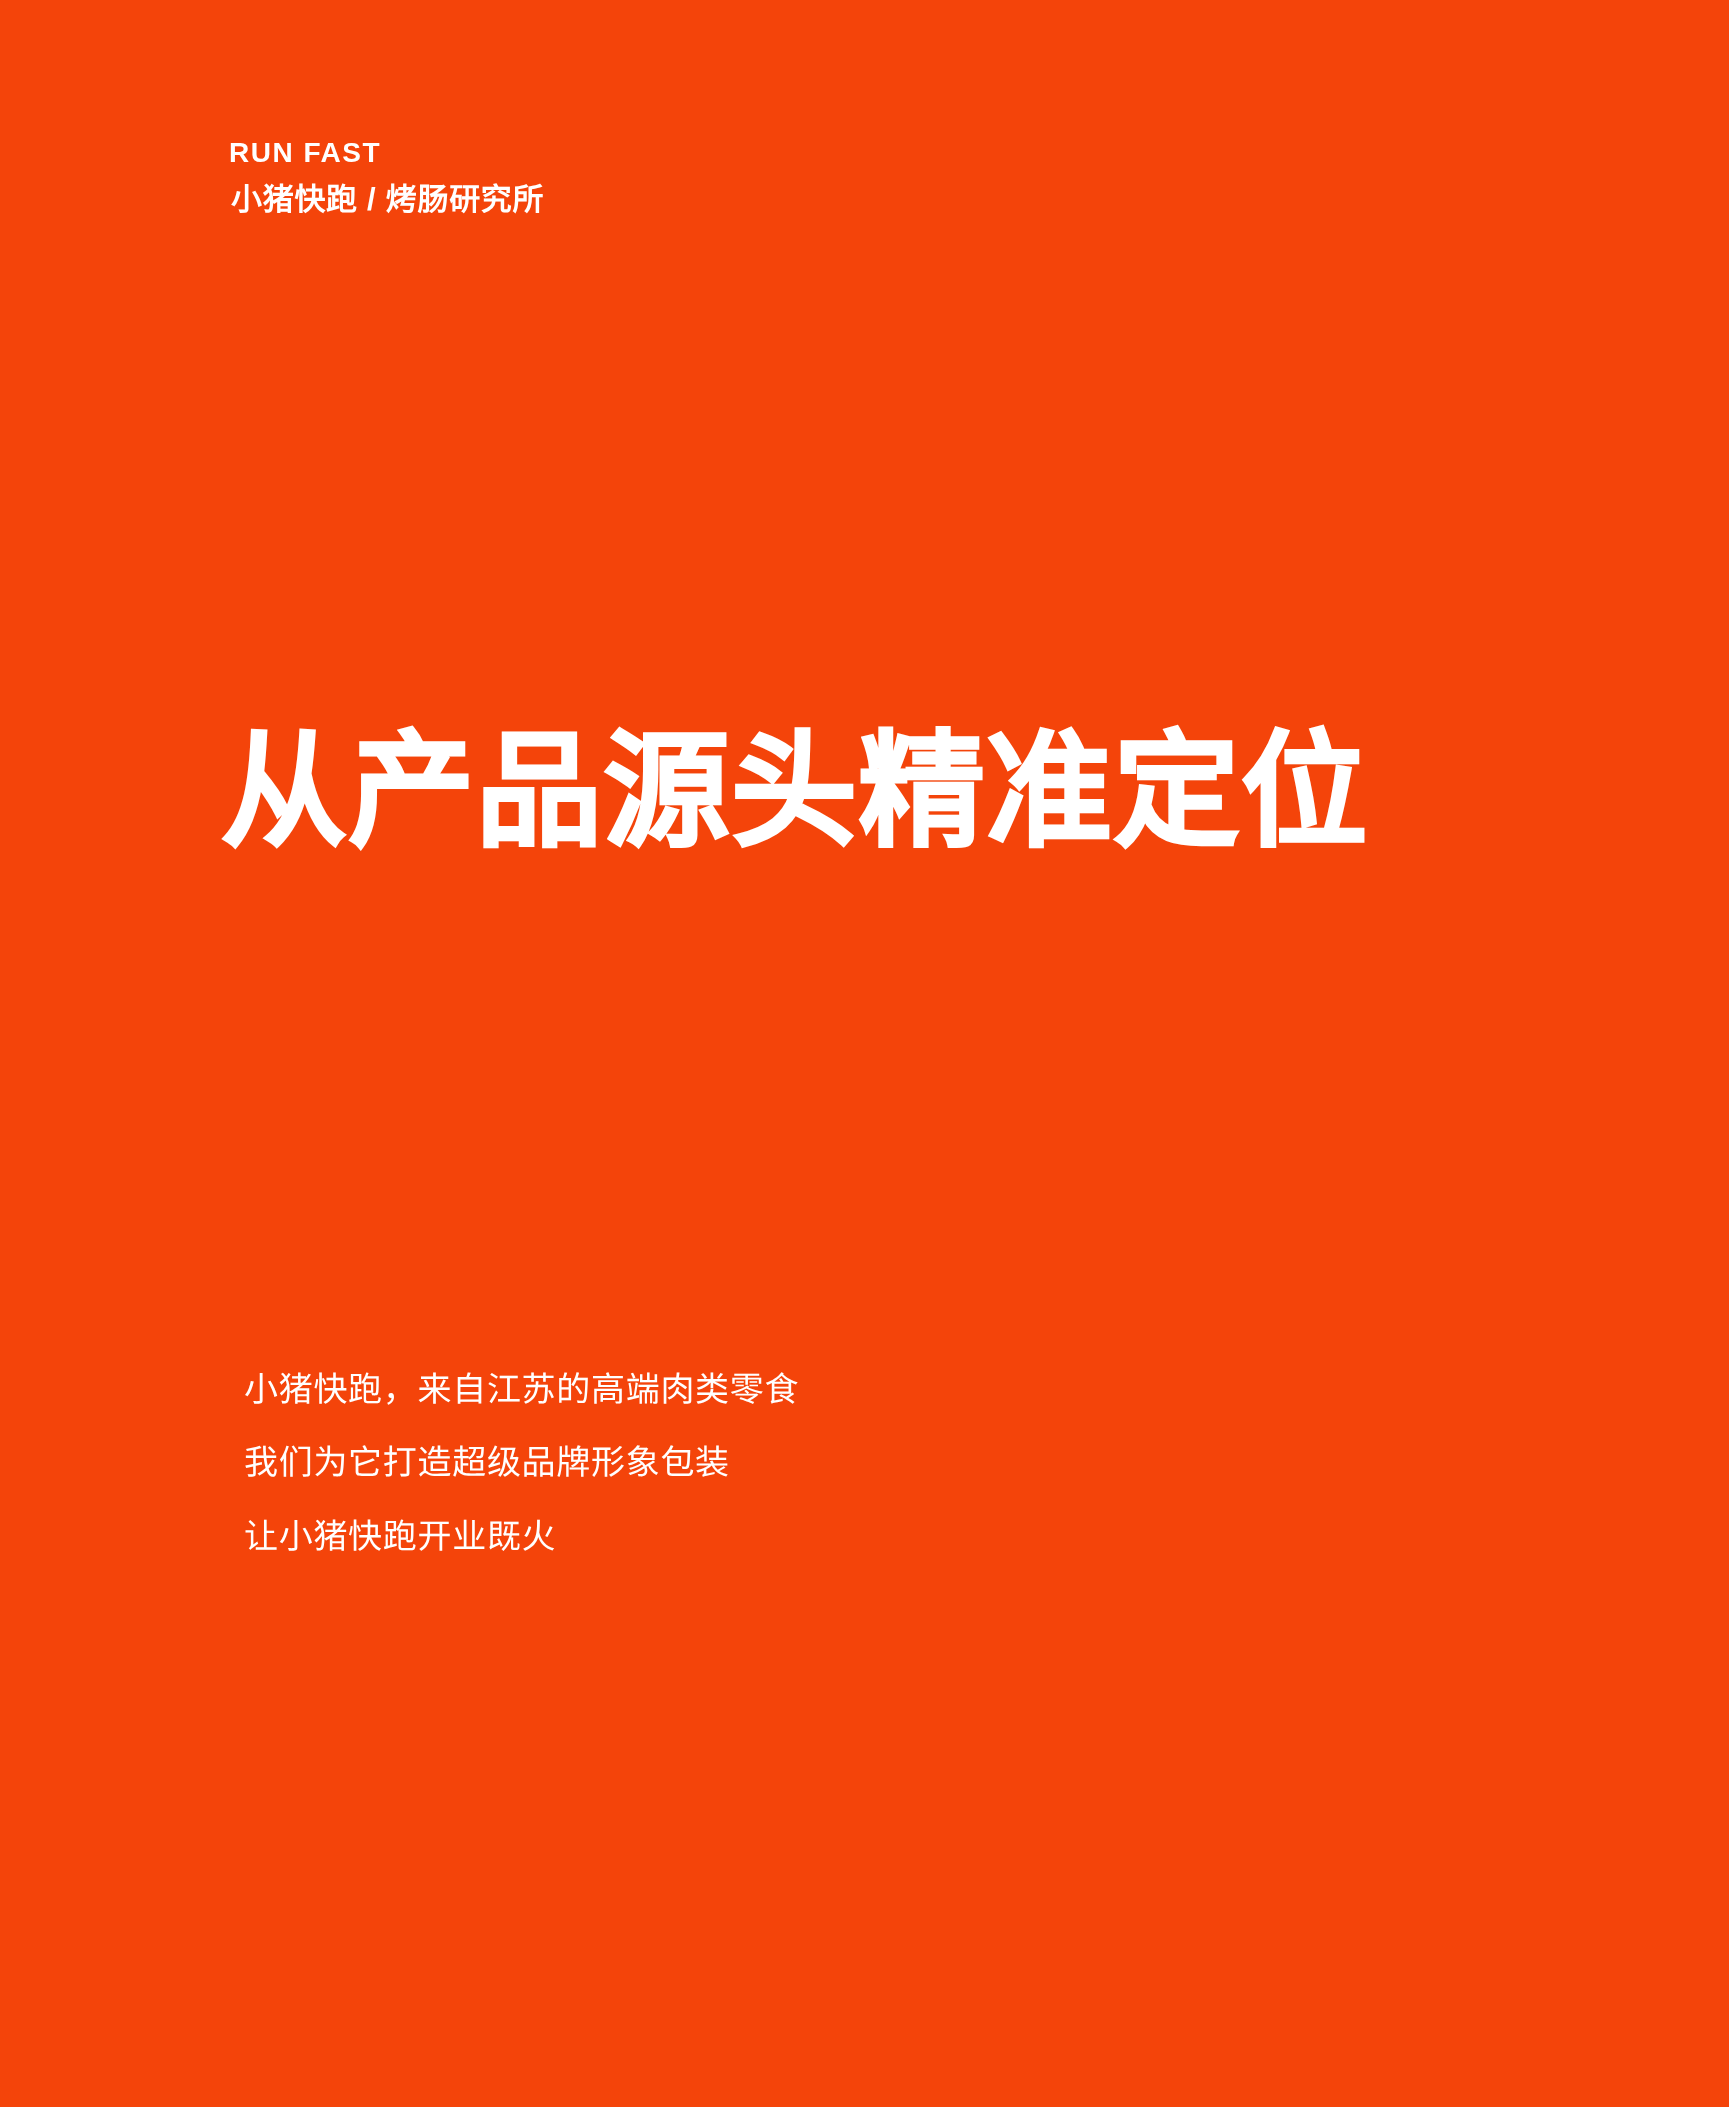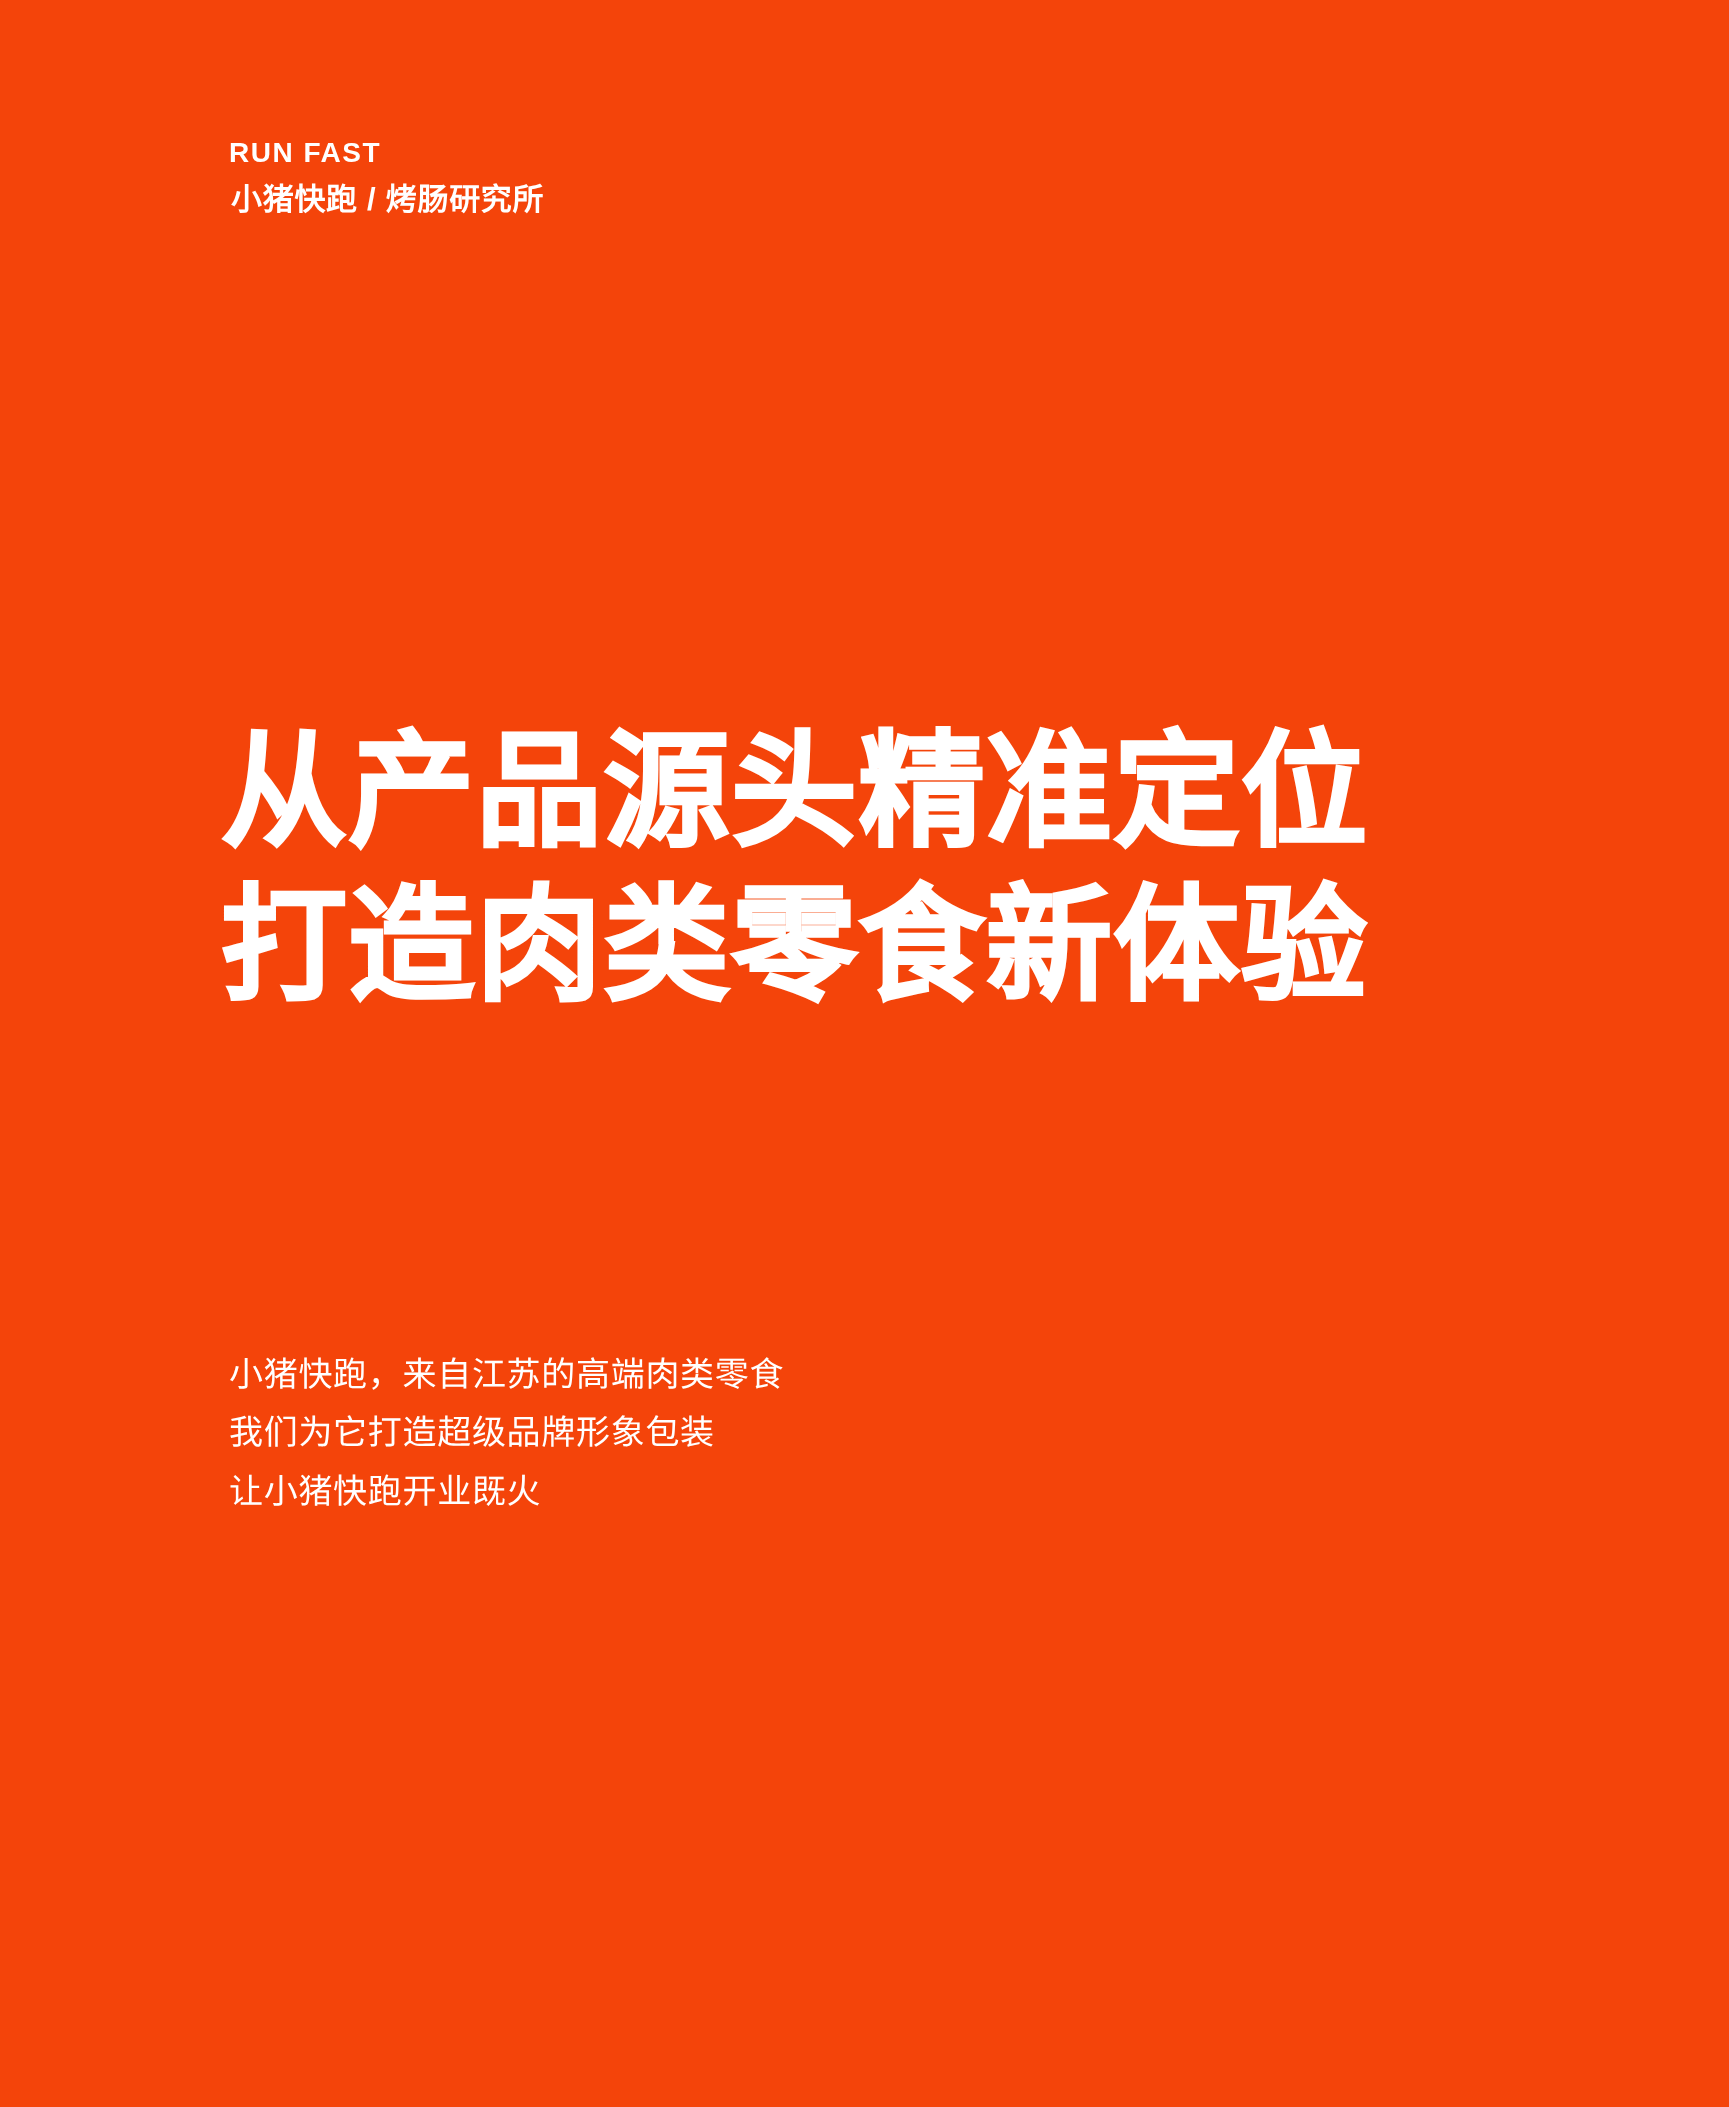--- a/index.html
+++ b/index.html
@@ -72,37 +72,36 @@
     left: 229px;
     top: 1345px;
     width: 1121px;
   }
   .copy-line {
     font-size: 34px;
     font-weight: normal;
     line-height: 1.72;
     letter-spacing: 0.7px;
     color: #FFFFFF;
-    margin: 0;
+    margin: 15px;
     white-space: nowrap;
   }
 </style>
 </head>
 <body style="background: rgb(244, 68, 10); color: rgb(255, 255, 255);">
 
 <div class="poster">
 
   <div class="brand">
     <p class="brand-en">RUN FAST</p>
     <p class="brand-cn">小猪快跑 / 烤肠研究所</p>
   </div>
 
   <div class="headline">
     <p class="headline-line">从产品源头精准定位</p>
-    <p class="headline-line">打造肉类零食新体验</p>
   </div>
 
   <div class="copy">
     <p class="copy-line">小猪快跑，来自江苏的高端肉类零食</p>
     <p class="copy-line">我们为它打造超级品牌形象包装</p>
     <p class="copy-line">让小猪快跑开业既火</p>
   </div>
 
 </div>
 

